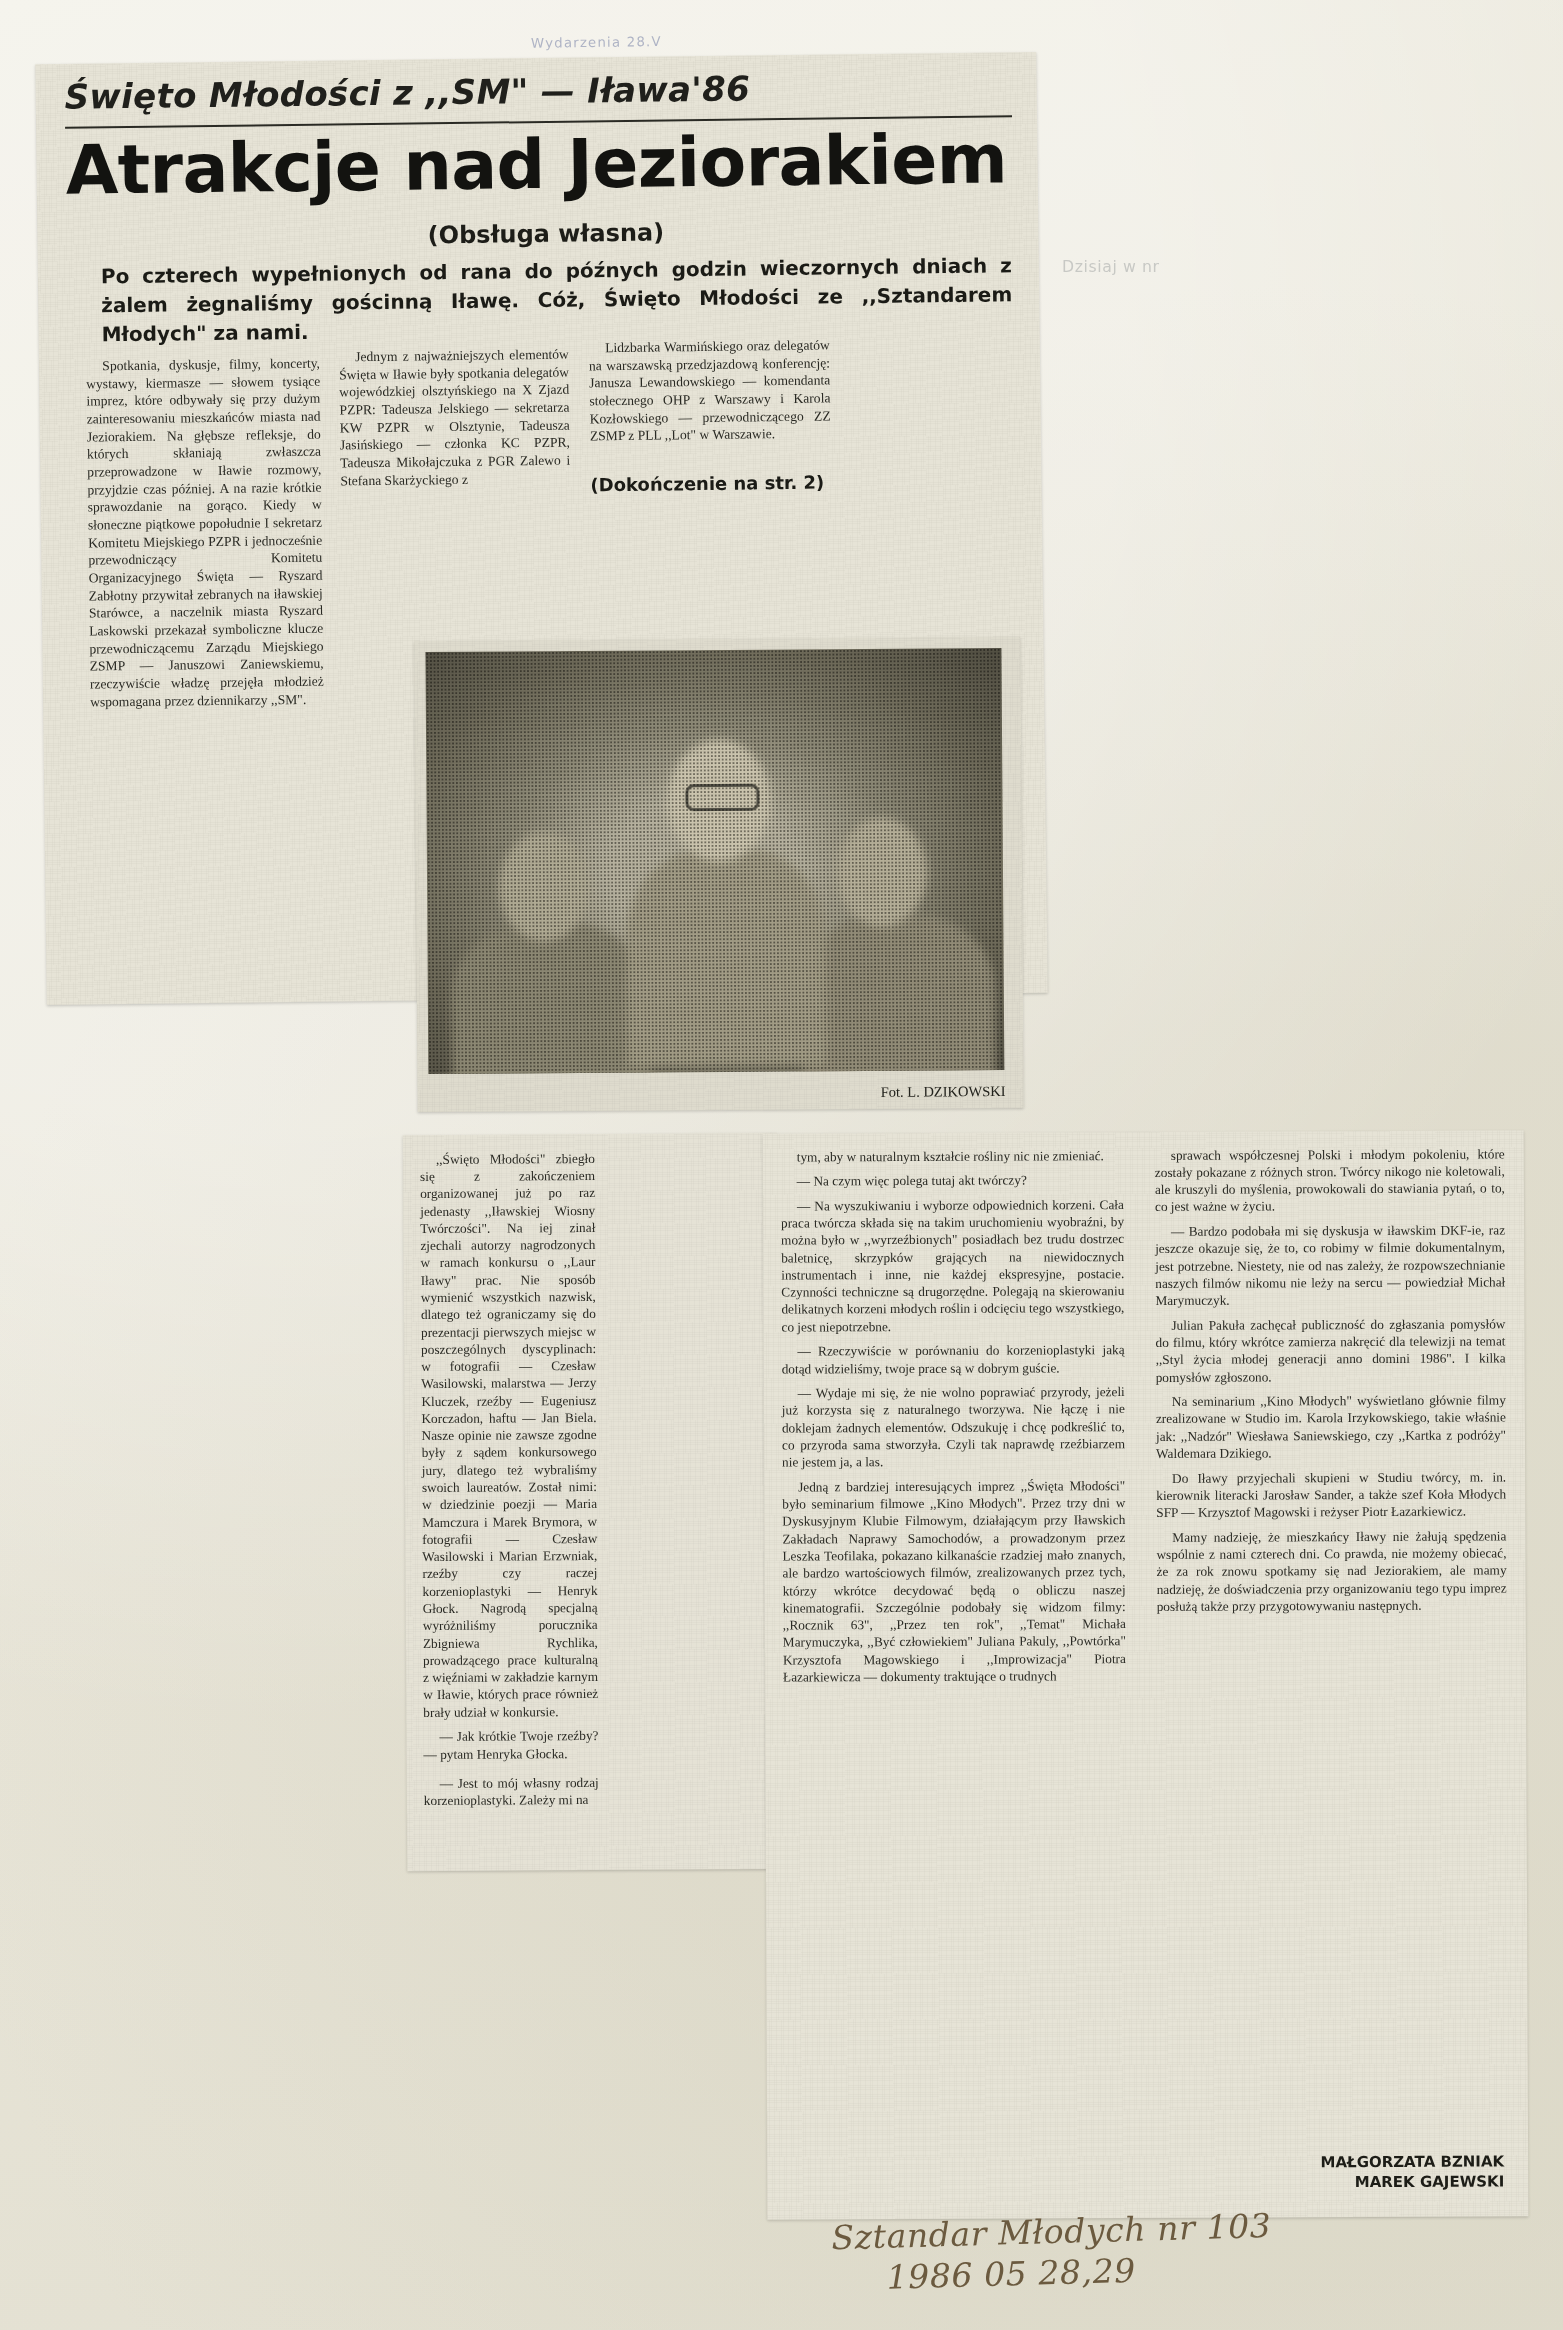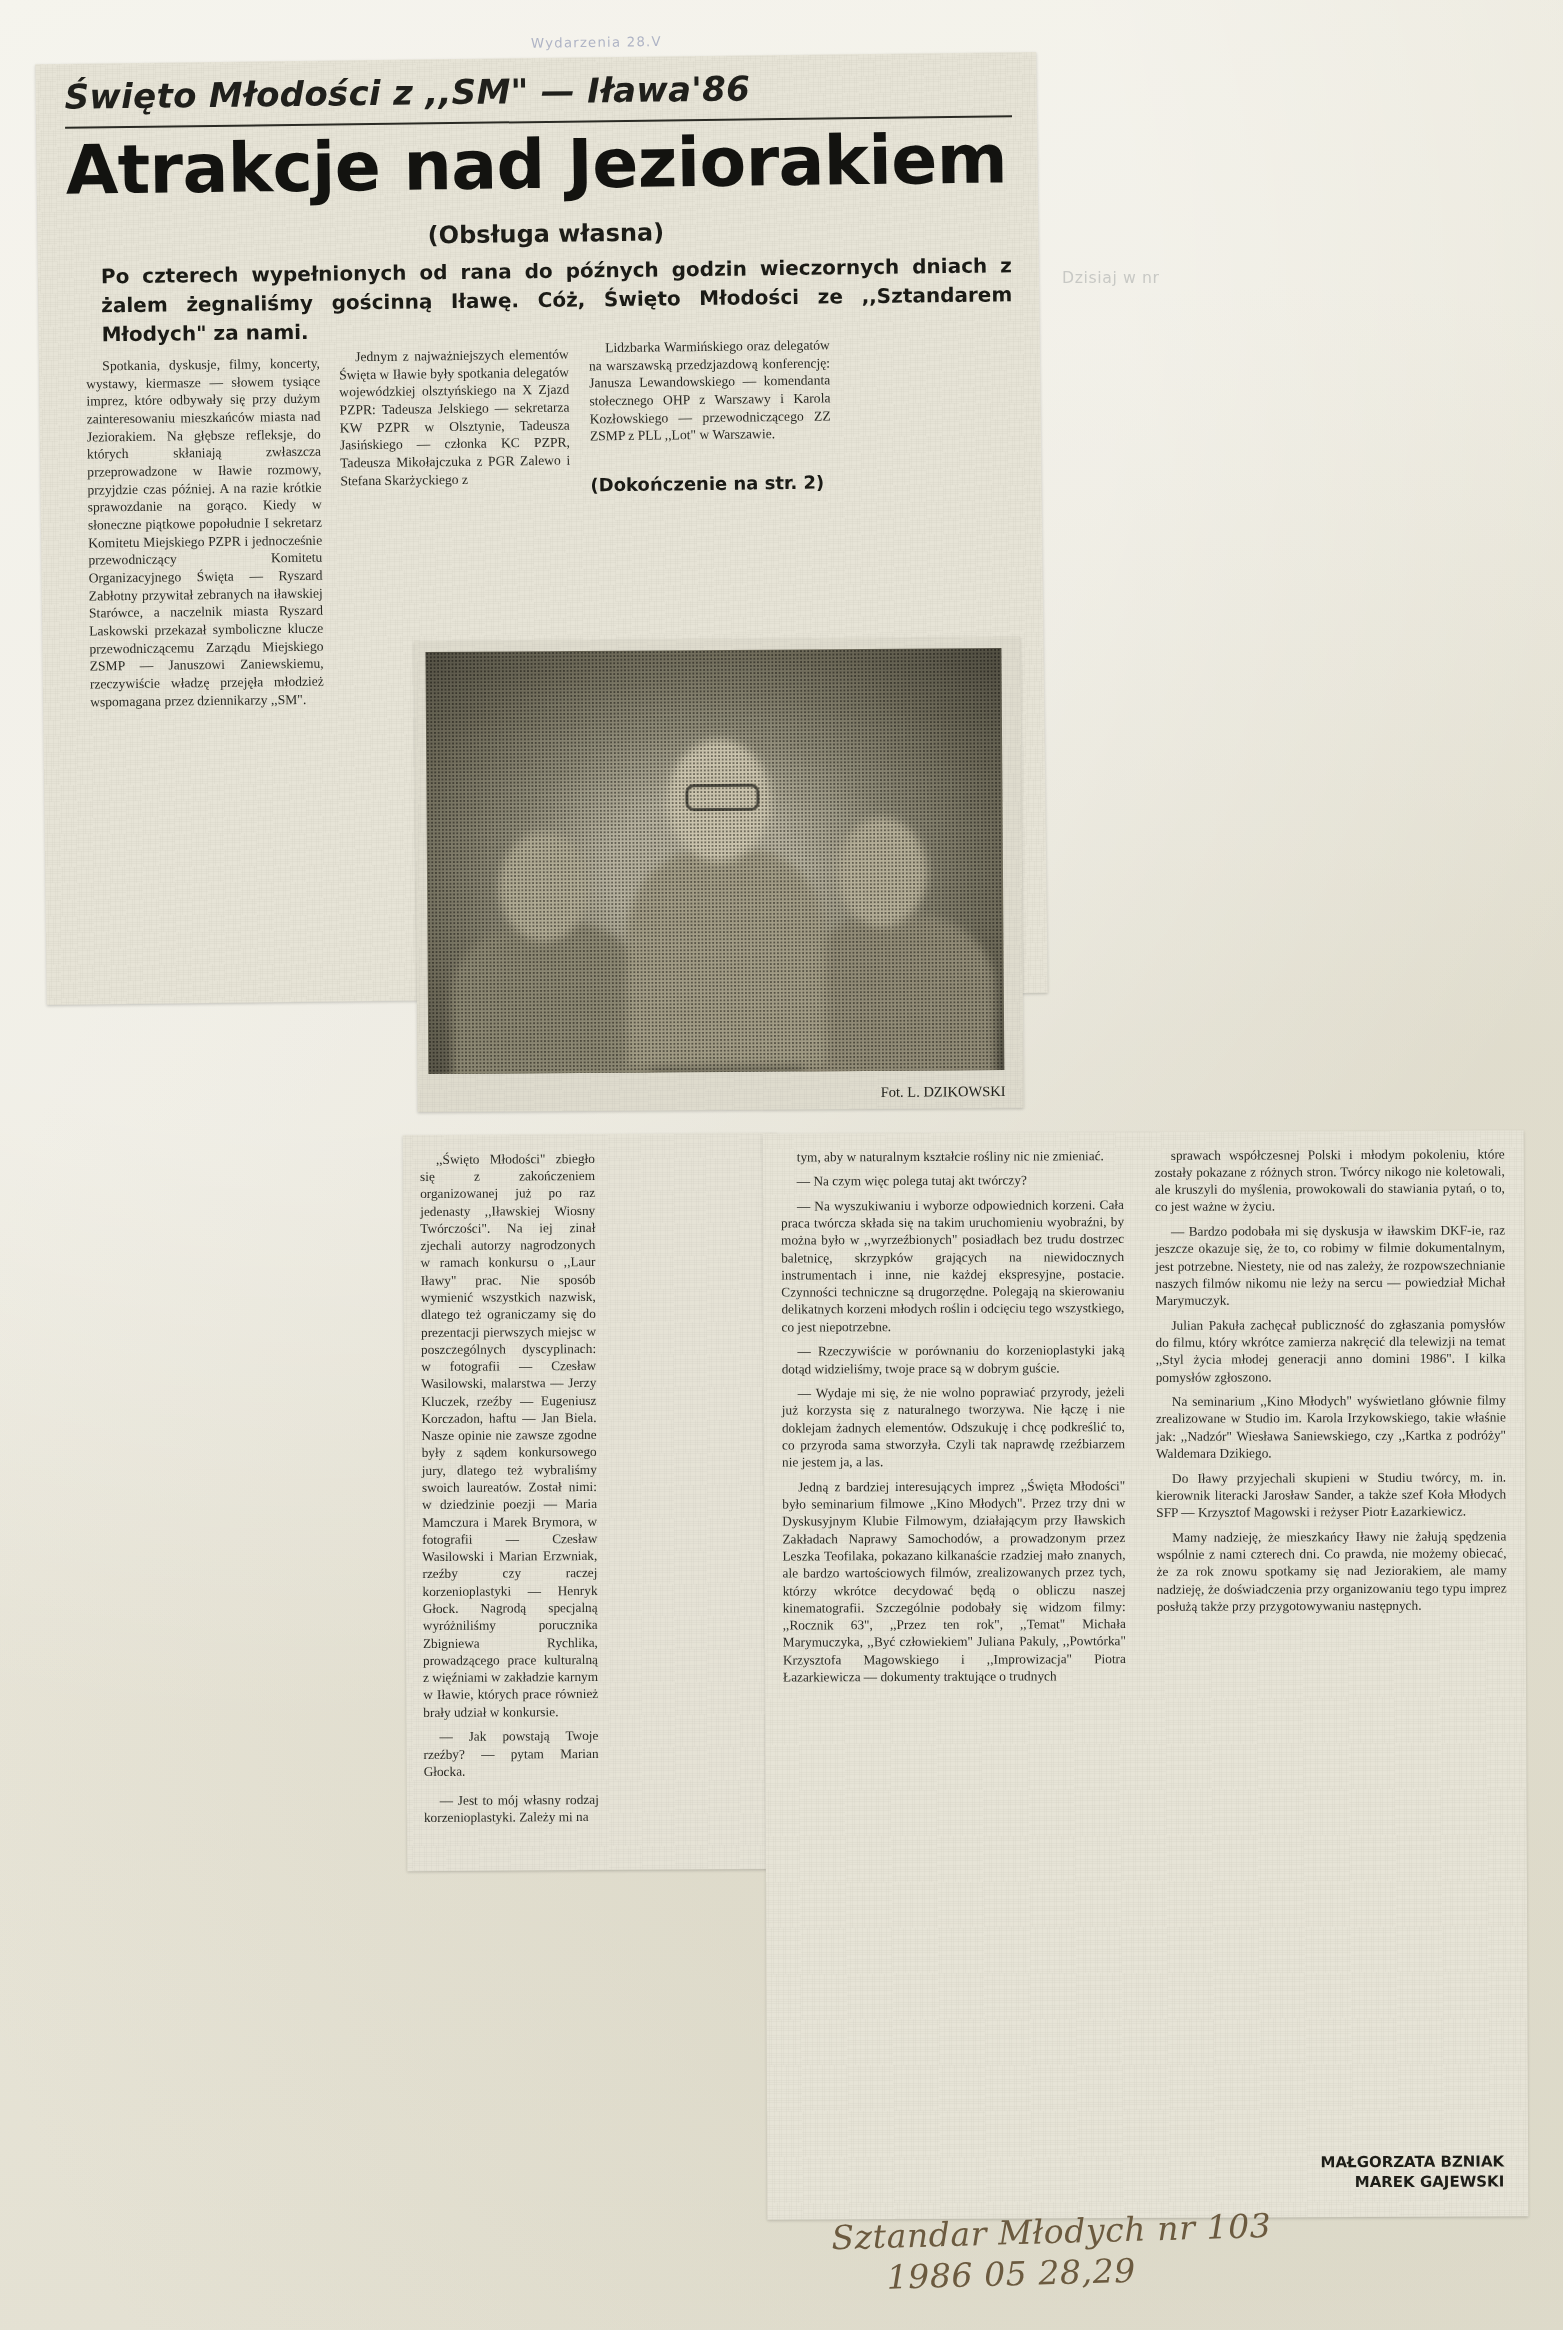--- a/index.html
+++ b/index.html
@@ -240,21 +240,21 @@
     width: 253px;
     font-family: "DejaVu Sans", sans-serif;
     font-size: 13.3px;
     color: rgba(90,105,150,0.45);
     letter-spacing: 1.2px;
     transform: rotate(-0.8deg);
   }
   #ghost-right {
     position: absolute;
     left: 1062px;
-    top: 268px;
+    top: 257px;
     width: 181px;
     font-family: "DejaVu Sans", sans-serif;
     font-size: 15.7px;
     color: rgba(120,125,130,0.35);
     letter-spacing: 0.6px;
   }
 </style>
 </head>
 <body>
 
@@ -296,21 +296,21 @@
       <div class="halftone"></div>
     </div>
     <div class="photo-credit">Fot. L. DZIKOWSKI</div>
     <div class="grain"></div>
   </div>
 
   <div class="clip" id="clip-bottom-left">
     <div class="grain"></div>
     <div class="col" id="bl-col-1">
         <p style="margin:0 0 0.55em 0;text-indent:1.2em;">,,Święto Młodości" zbiegło się z zakończeniem organizowanej już po raz jedenasty ,,Iławskiej Wiosny Twórczości". Na iej zinał zjechali autorzy nagrodzonych w ramach konkursu o ,,Laur Iławy" prac. Nie sposób wymienić wszystkich nazwisk, dlatego też ograniczamy się do prezentacji pierwszych miejsc w poszczególnych dyscyplinach: w fotografii — Czesław Wasilowski, malarstwa — Jerzy Kluczek, rzeźby — Eugeniusz Korczadon, haftu — Jan Biela. Nasze opinie nie zawsze zgodne były z sądem konkursowego jury, dlatego też wybraliśmy swoich laureatów. Został nimi: w dziedzinie poezji — Maria Mamczura i Marek Brymora, w fotografii — Czesław Wasilowski i Marian Erzwniak, rzeźby czy raczej korzenioplastyki — Henryk Głock. Nagrodą specjalną wyróżniliśmy porucznika Zbigniewa Rychlika, prowadzącego prace kulturalną z więźniami w zakładzie karnym w Iławie, których prace również brały udział w konkursie.</p>
-        <p style="margin:0 0 0.55em 0;text-indent:1.2em;">— Jak powstają Twoje rzeźby? — pytam Marian Głocka.</p>
+        <p style="margin:0 0 0.55em 0;text-indent:1.2em;">— Jak krótkie Twoje rzeźby? — pytam Henryka Głocka.</p>
         <p style="margin:12px 0 0.55em 0;text-indent:1.2em;">— Jest to mój własny rodzaj korzenioplastyki. Zależy mi na</p>
       </div>
   </div>
 
   <div class="clip" id="clip-bottom-right">
     <div class="grain"></div>
     <div class="col" id="br-col-1">
         <p style="margin:0 0 0.55em 0;text-indent:1.2em;">tym, aby w naturalnym kształcie rośliny nic nie zmieniać.</p>
         <p style="margin:0 0 0.55em 0;text-indent:1.2em;">— Na czym więc polega tutaj akt twórczy?</p>
         <p style="margin:0 0 0.55em 0;text-indent:1.2em;">— Na wyszukiwaniu i wyborze odpowiednich korzeni. Cała praca twórcza składa się na takim uruchomieniu wyobraźni, by można było w ,,wyrzeźbionych" posiadłach bez trudu dostrzec baletnicę, skrzypków grających na niewidocznych instrumentach i inne, nie każdej ekspresyjne, postacie. Czynności techniczne są drugorzędne. Polegają na skierowaniu delikatnych korzeni młodych roślin i odcięciu tego wszystkiego, co jest niepotrzebne.</p>

